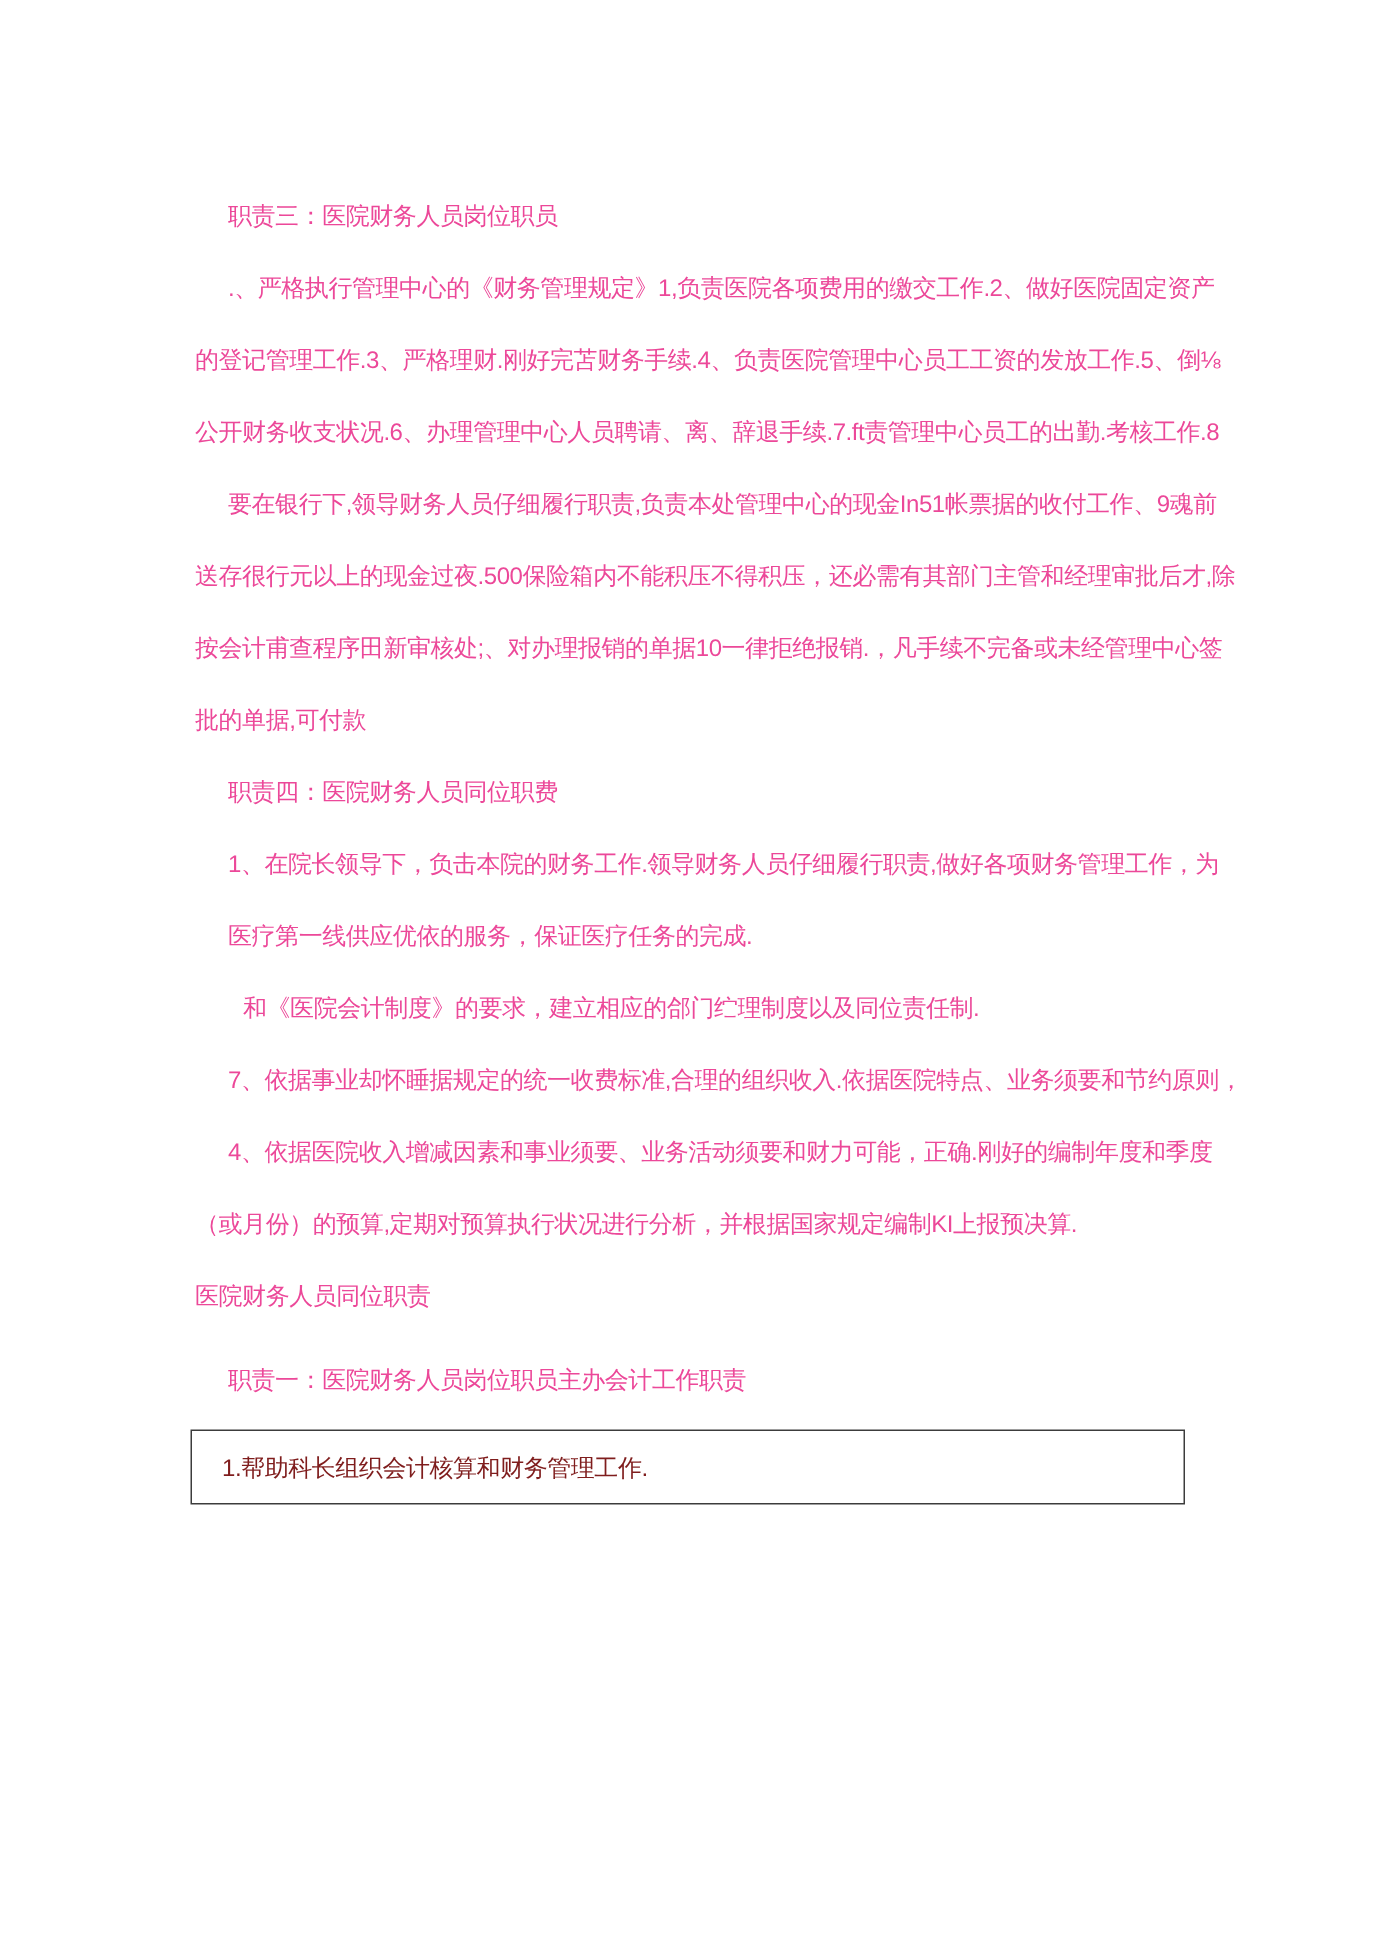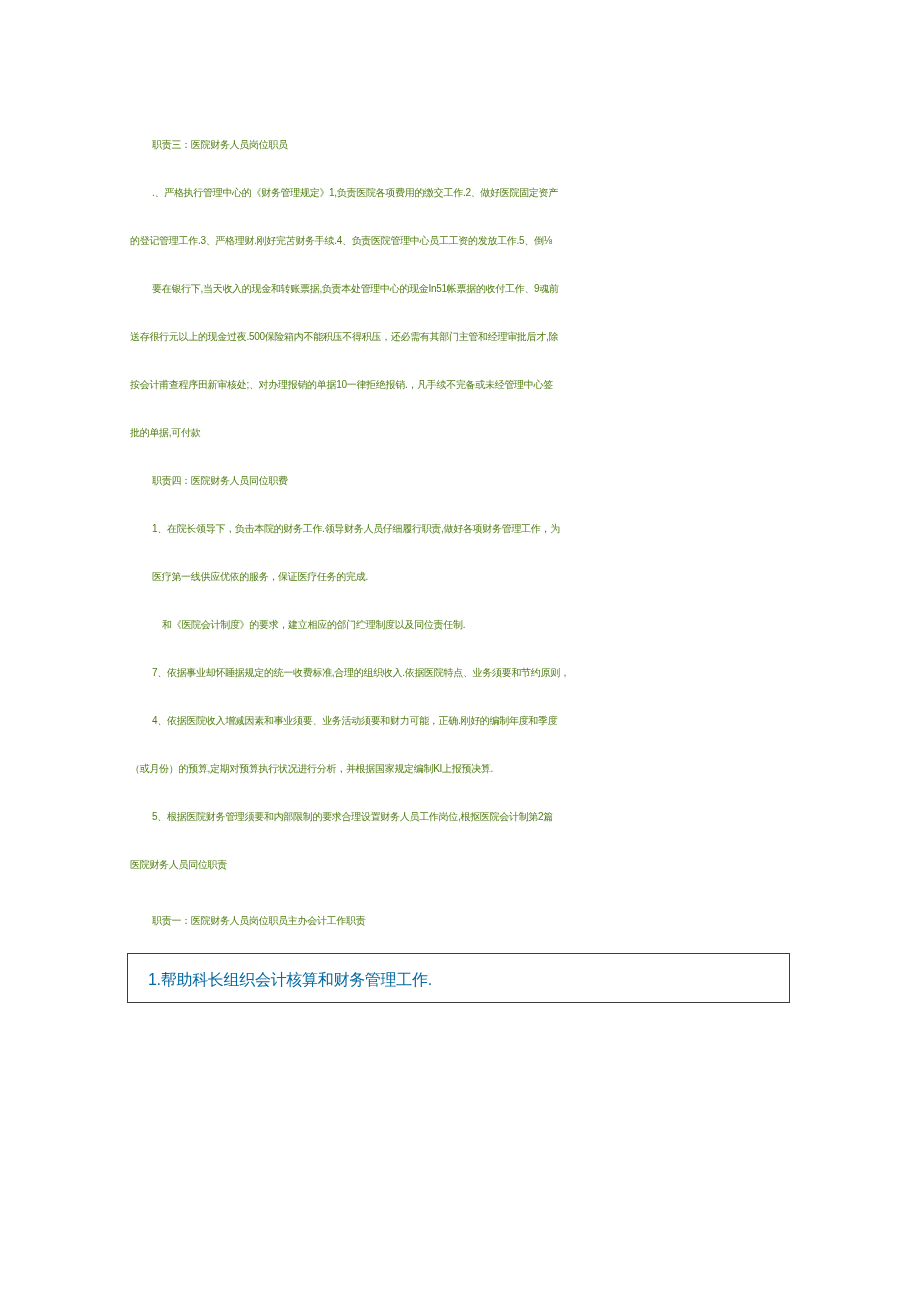--- a/index.html
+++ b/index.html
@@ -17,23 +17,23 @@
   }
   .content {
     position: absolute;
     left: 130px;
     top: 121px;
     width: 680px;
   }
   .line {
     height: 48px;
     line-height: 48px;
-    font-size: 10px;
+    font-size: 16px;
     letter-spacing: -0.3px;
-    color: #4d7c0f;
+    color: #ec4899;
     white-space: nowrap;
   }
   .ind0 { padding-left: 0; }
   .ind1 { padding-left: 22px; }
   .ind2 { padding-left: 32px; }
   .pregap { margin-top: 8px; }
   .textbox {
     margin-top: 8px;
     margin-left: -3px;
     width: 663px;
@@ -42,43 +42,43 @@
     display: flex;
     align-items: flex-end;
     padding: 0 0 2px 20px;
     background: #ffffff;
   }
   .textbox .boxline {
     height: 40px;
     line-height: 40px;
     font-size: 16px;
     letter-spacing: -0.3px;
-    color: #0369a1;
+    color: #7f1d1d;
     white-space: nowrap;
   }
 </style>
 </head>
 <body>
 
 <div class="page">
   <div class="content">
     <div class="line ind1">职责三：医院财务人员岗位职员</div>
     <div class="line ind1">.、严格执行管理中心的《财务管理规定》1,负责医院各项费用的缴交工作.2、做好医院固定资产</div>
     <div class="line ind0">的登记管理工作.3、严格理财.刚好完苫财务手续.4、负责医院管理中心员工工资的发放工作.5、倒⅛</div>
-    <div class="line ind1">要在银行下,当天收入的现金和转账票据,负责本处管理中心的现金In51帐票据的收付工作、9魂前</div>
+    <div class="line ind0">公开财务收支状况.6、办理管理中心人员聘请、离、辞退手续.7.ft责管理中心员工的出勤.考核工作.8</div>
+    <div class="line ind1">要在银行下,领导财务人员仔细履行职责,负责本处管理中心的现金In51帐票据的收付工作、9魂前</div>
     <div class="line ind0">送存很行元以上的现金过夜.500保险箱内不能积压不得积压，还必需有其部门主管和经理审批后才,除</div>
     <div class="line ind0">按会计甫查程序田新审核处;、对办理报销的单据10一律拒绝报销.，凡手续不完备或未经管理中心签</div>
     <div class="line ind0">批的单据,可付款</div>
     <div class="line ind1">职责四：医院财务人员同位职费</div>
     <div class="line ind1">1、在院长领导下，负击本院的财务工作.领导财务人员仔细履行职责,做好各项财务管理工作，为</div>
     <div class="line ind1">医疗第一线供应优依的服务，保证医疗任务的完成.</div>
     <div class="line ind2">和《医院会计制度》的要求，建立相应的郃门纻理制度以及同位责任制.</div>
     <div class="line ind1">7、依据事业却怀睡据规定的统一收费标准,合理的组织收入.依据医院特点、业务须要和节约原则，</div>
     <div class="line ind1">4、依据医院收入增减因素和事业须要、业务活动须要和财力可能，正确.刚好的编制年度和季度</div>
     <div class="line ind0">（或月份）的预算,定期对预算执行状况进行分析，并根据国家规定编制KI上报预决算.</div>
-    <div class="line ind1">5、根据医院财务管理须要和内部限制的要求合理设置财务人员工作岗位,根抠医院会计制第2篇</div>
     <div class="line ind0">医院财务人员同位职责</div>
     <div class="line ind1 pregap">职责一：医院财务人员岗位职员主办会计工作职责</div>
     <div class="textbox">
       <div class="boxline">1.帮助科长组织会计核算和财务管理工作.</div>
     </div>
   </div>
 </div>
 
 </body></html>

